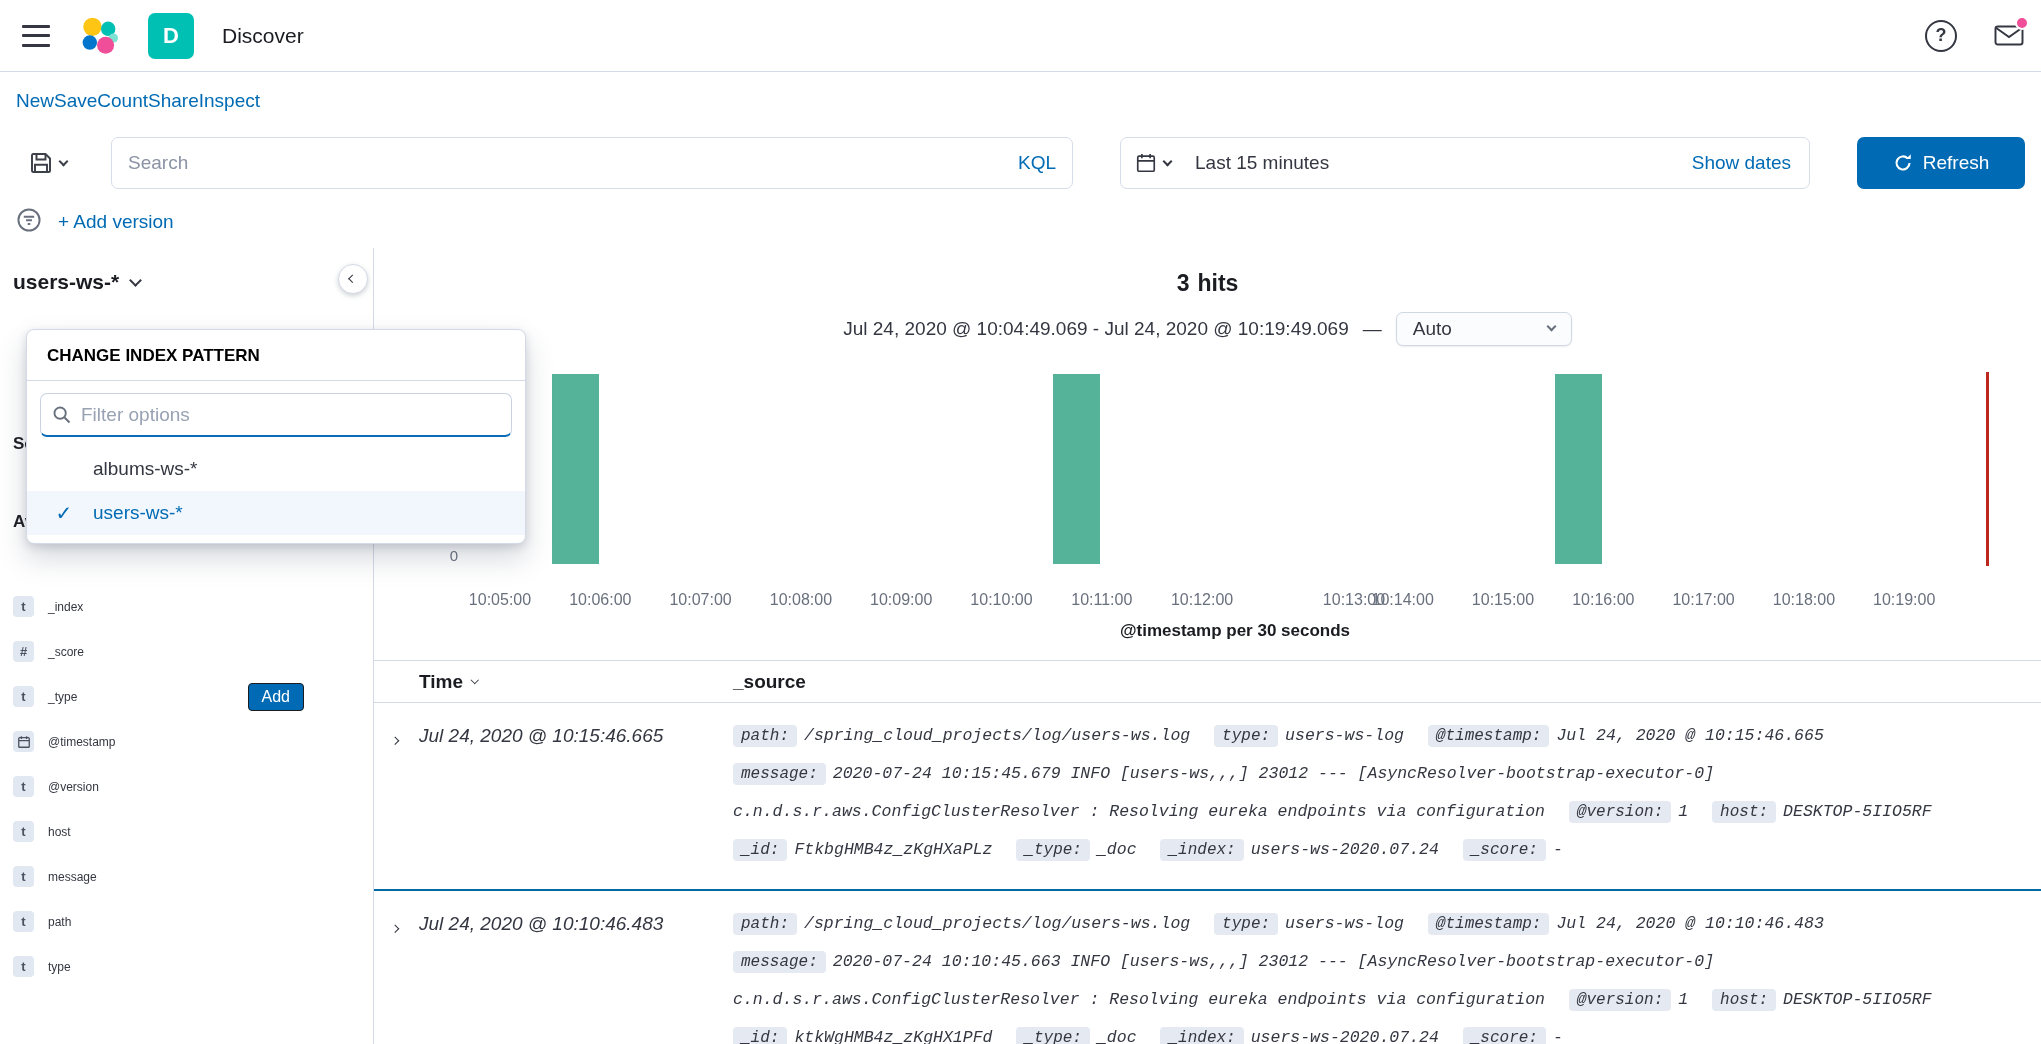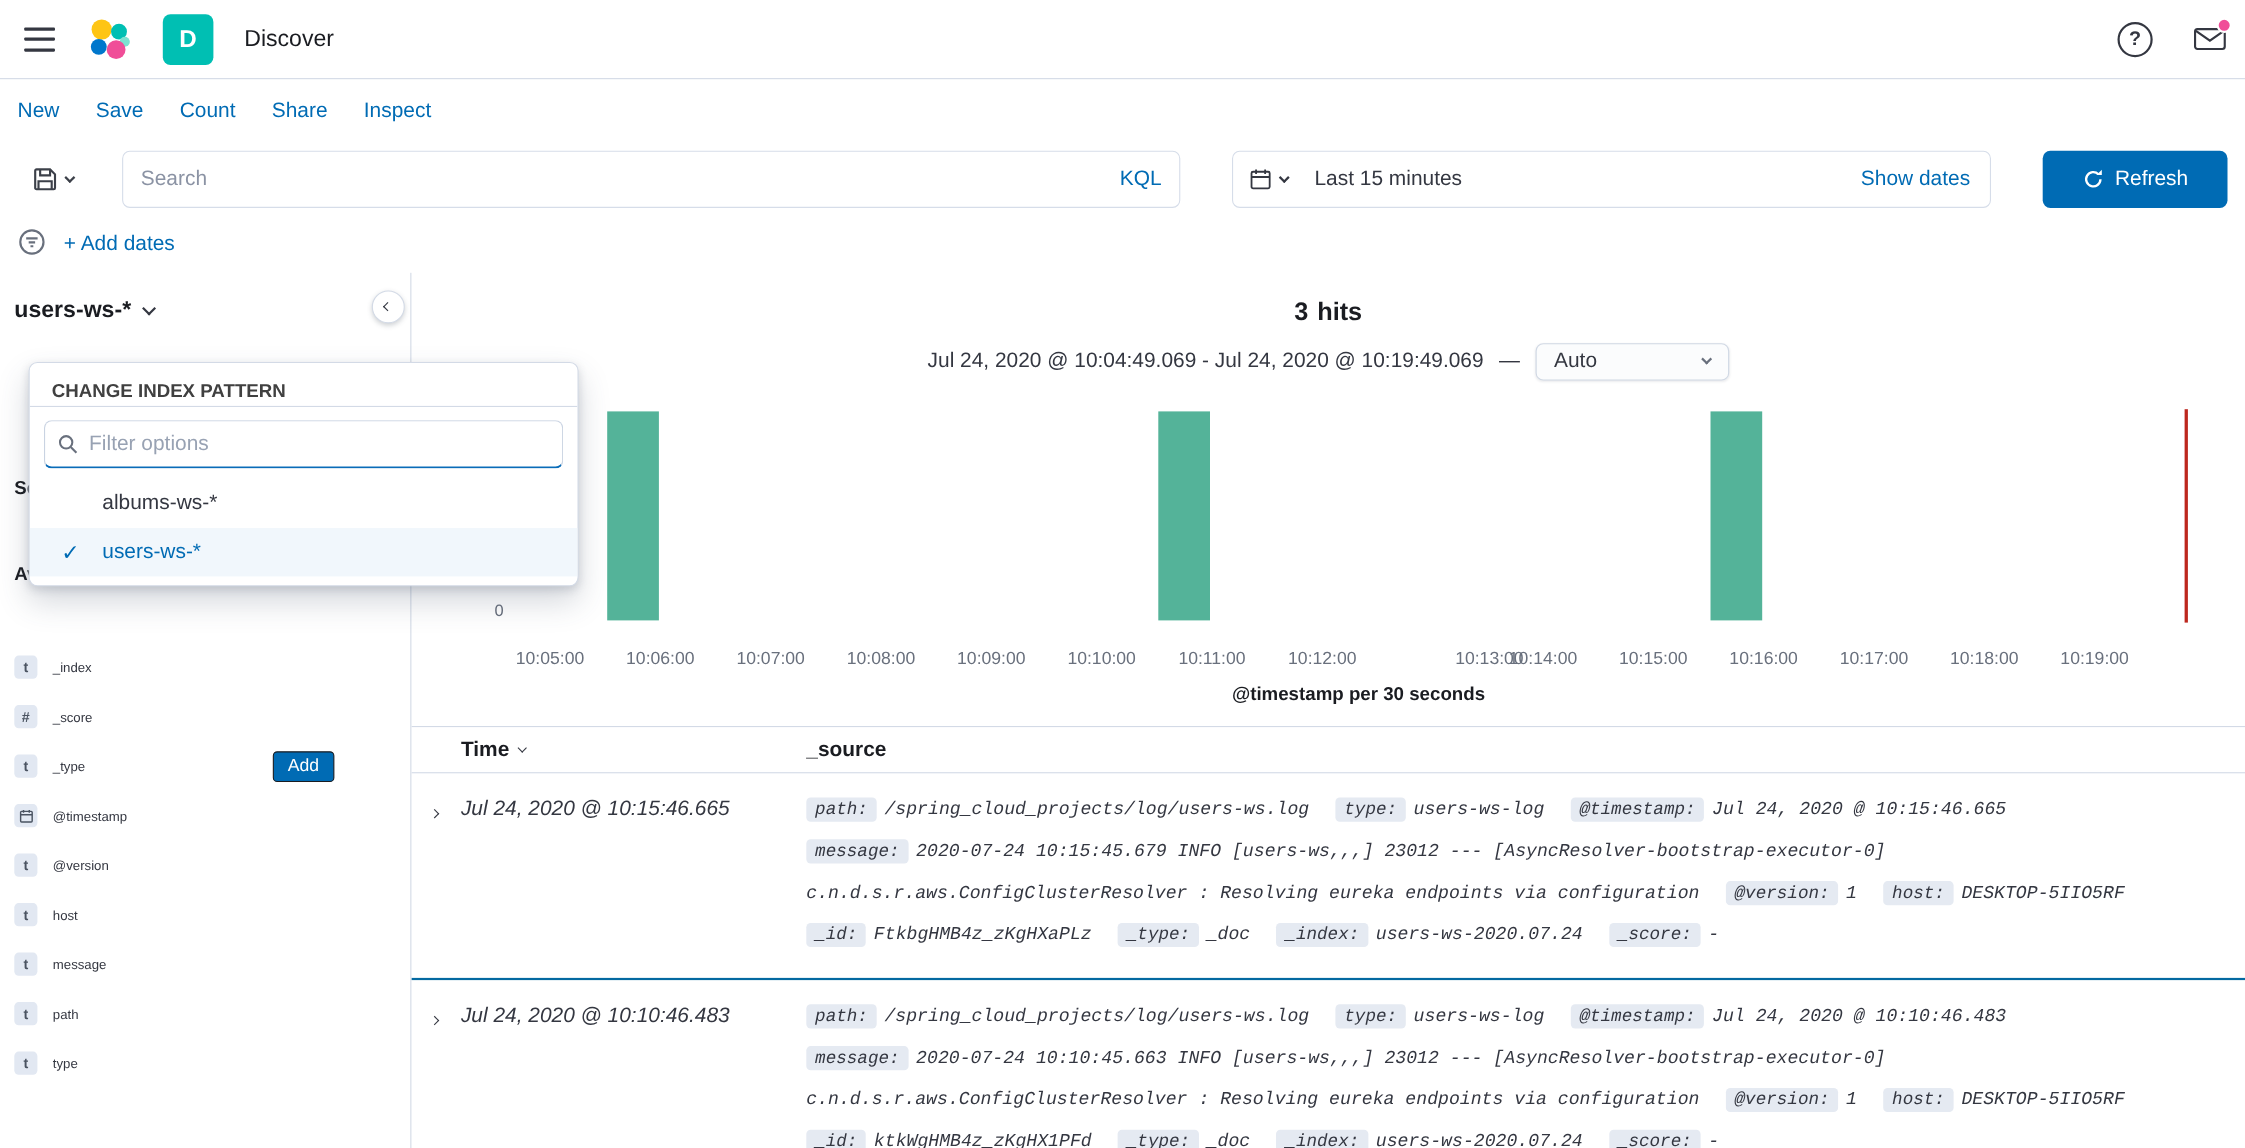--- a/index.html
+++ b/index.html
@@ -21,21 +21,21 @@
   .hamburger span{display:block;height:3px;background:#343741;border-radius:1px;}
   .logo{margin-right:28px;display:flex;align-items:center;}
   .space-badge{width:46px;height:46px;border-radius:7px;background:#00BFB3;color:#fff;font-weight:700;font-size:22px;display:flex;align-items:center;justify-content:center;margin-right:28px;}
   .app-title{font-size:21px;color:#1a1c21;}
   .tb-spacer{flex:1;}
   .help-btn{width:32px;height:32px;border:2px solid #343741;border-radius:50%;font-size:18px;font-weight:700;display:flex;align-items:center;justify-content:center;margin-right:34px;color:#343741;}
   .news-btn{position:relative;width:36px;height:32px;display:flex;align-items:center;justify-content:center;margin-right:-6px;}
   .notif-dot{position:absolute;top:-4px;right:-2px;width:14px;height:14px;border-radius:50%;background:#F04E98;border:2px solid #fff;}
 
   
-  .navrow{height:58px;display:flex;align-items:center;gap:33px;padding:0 16px;}
+  .navrow{height:58px;display:flex;align-items:center;padding:0 16px;}
   .navlink{color:#006BB4;font-size:19px;font-weight:500;}
 
   
   .queryrow{height:66px;display:flex;align-items:center;padding:0 16px;gap:31px;}
   .save-query{width:64px;height:52px;display:flex;align-items:center;justify-content:center;gap:7px;color:#3c4049;}
   .searchbox{flex:1;height:52px;border:1px solid #d6dde9;border-radius:7px;display:flex;align-items:center;padding:0 16px;background:#fff;}
   .search-input{flex:1;border:none;outline:none;font-size:19px;font-family:inherit;color:#343741;background:transparent;}
   .search-input::placeholder{color:#8b93a4;}
   .kql{color:#006BB4;font-size:19px;margin-left:12px;}
   .datepicker{margin-left:16px;width:690px;height:52px;border:1px solid #d6dde9;border-radius:7px;display:flex;align-items:center;background:#fff;}
@@ -59,21 +59,21 @@
   .h-selected{top:186px;}
   .h-available{top:264px;}
   .field-list{position:absolute;top:336px;left:0;right:0;}
   .field-row{height:45px;display:flex;align-items:center;padding:0 13px;gap:14px;position:relative;}
   .field-icon{width:21px;height:21px;border-radius:4px;background:#E2E8F2;color:#4a5361;font-size:13px;font-weight:700;display:flex;align-items:center;justify-content:center;flex-shrink:0;}
   .field-name{font-size:12px;color:#343741;}
   .add-btn{position:absolute;right:69px;top:9px;height:28px;padding:0 13px;background:#006BB4;border:1px solid #1a1c21;color:#fff;font-size:16px;font-weight:500;border-radius:4px;}
 
   
   .popover{position:absolute;left:26px;top:329px;width:500px;background:#fff;border:1px solid #D3DAE6;border-radius:8px;box-shadow:0 14px 28px rgba(65,78,101,.22),0 3px 8px rgba(65,78,101,.18);z-index:50;overflow:hidden;}
-  .popover-title{padding:16px 20px 3px;font-size:17px;font-weight:700;color:#404040;border-bottom:1px solid #D3DAE6;}
+  .popover-title{padding:16px 20px 14px;font-size:17px;font-weight:700;color:#000000;border-bottom:1px solid #D3DAE6;}
   .popover-search{padding:12px 13px 8px;}
   .pbox{height:44px;border:1px solid #c9d3e2;border-bottom:2px solid #0a6cb8;border-radius:7px;display:flex;align-items:center;padding:0 11px;gap:9px;background:#fff;}
   .pbox input{flex:1;border:none;outline:none;font-size:19px;font-family:inherit;color:#343741;background:transparent;}
   .pbox input::placeholder{color:#98A2B3;}
   .popover-options{padding:2px 0 8px;}
   .option{height:44px;display:flex;align-items:center;padding:0 0 0 24px;font-size:19px;color:#343741;cursor:pointer;}
   .option .check{width:26px;margin-right:16px;color:#006BB4;font-size:20px;text-align:center;}
   .option.selected{background:#F1F7FC;color:#006BB4;}
 
   
@@ -179,21 +179,21 @@
   </button>
 </div>
 
 <div class="filterrow">
   <span>
     <svg width="26" height="26" viewBox="0 0 16 16" fill="none" stroke="#69707D" stroke-width="1.2">
       <circle cx="8" cy="8" r="6.5"></circle>
         <path d="M4.8 6h6.4M6.2 8.2h3.6M7.2 10.4h1.6"></path>
     </svg>
   </span>
-  <a class="add-filter">+ Add dates</a>
+  <a class="add-filter">+ Add version</a>
 </div>
 
 <div class="content">
 
   <div class="sidebar">
     <div class="index-pattern-row">
       <span>users-ws-*</span>
       <span class="chev"></span>
     </div>
     <button class="collapse-btn">

